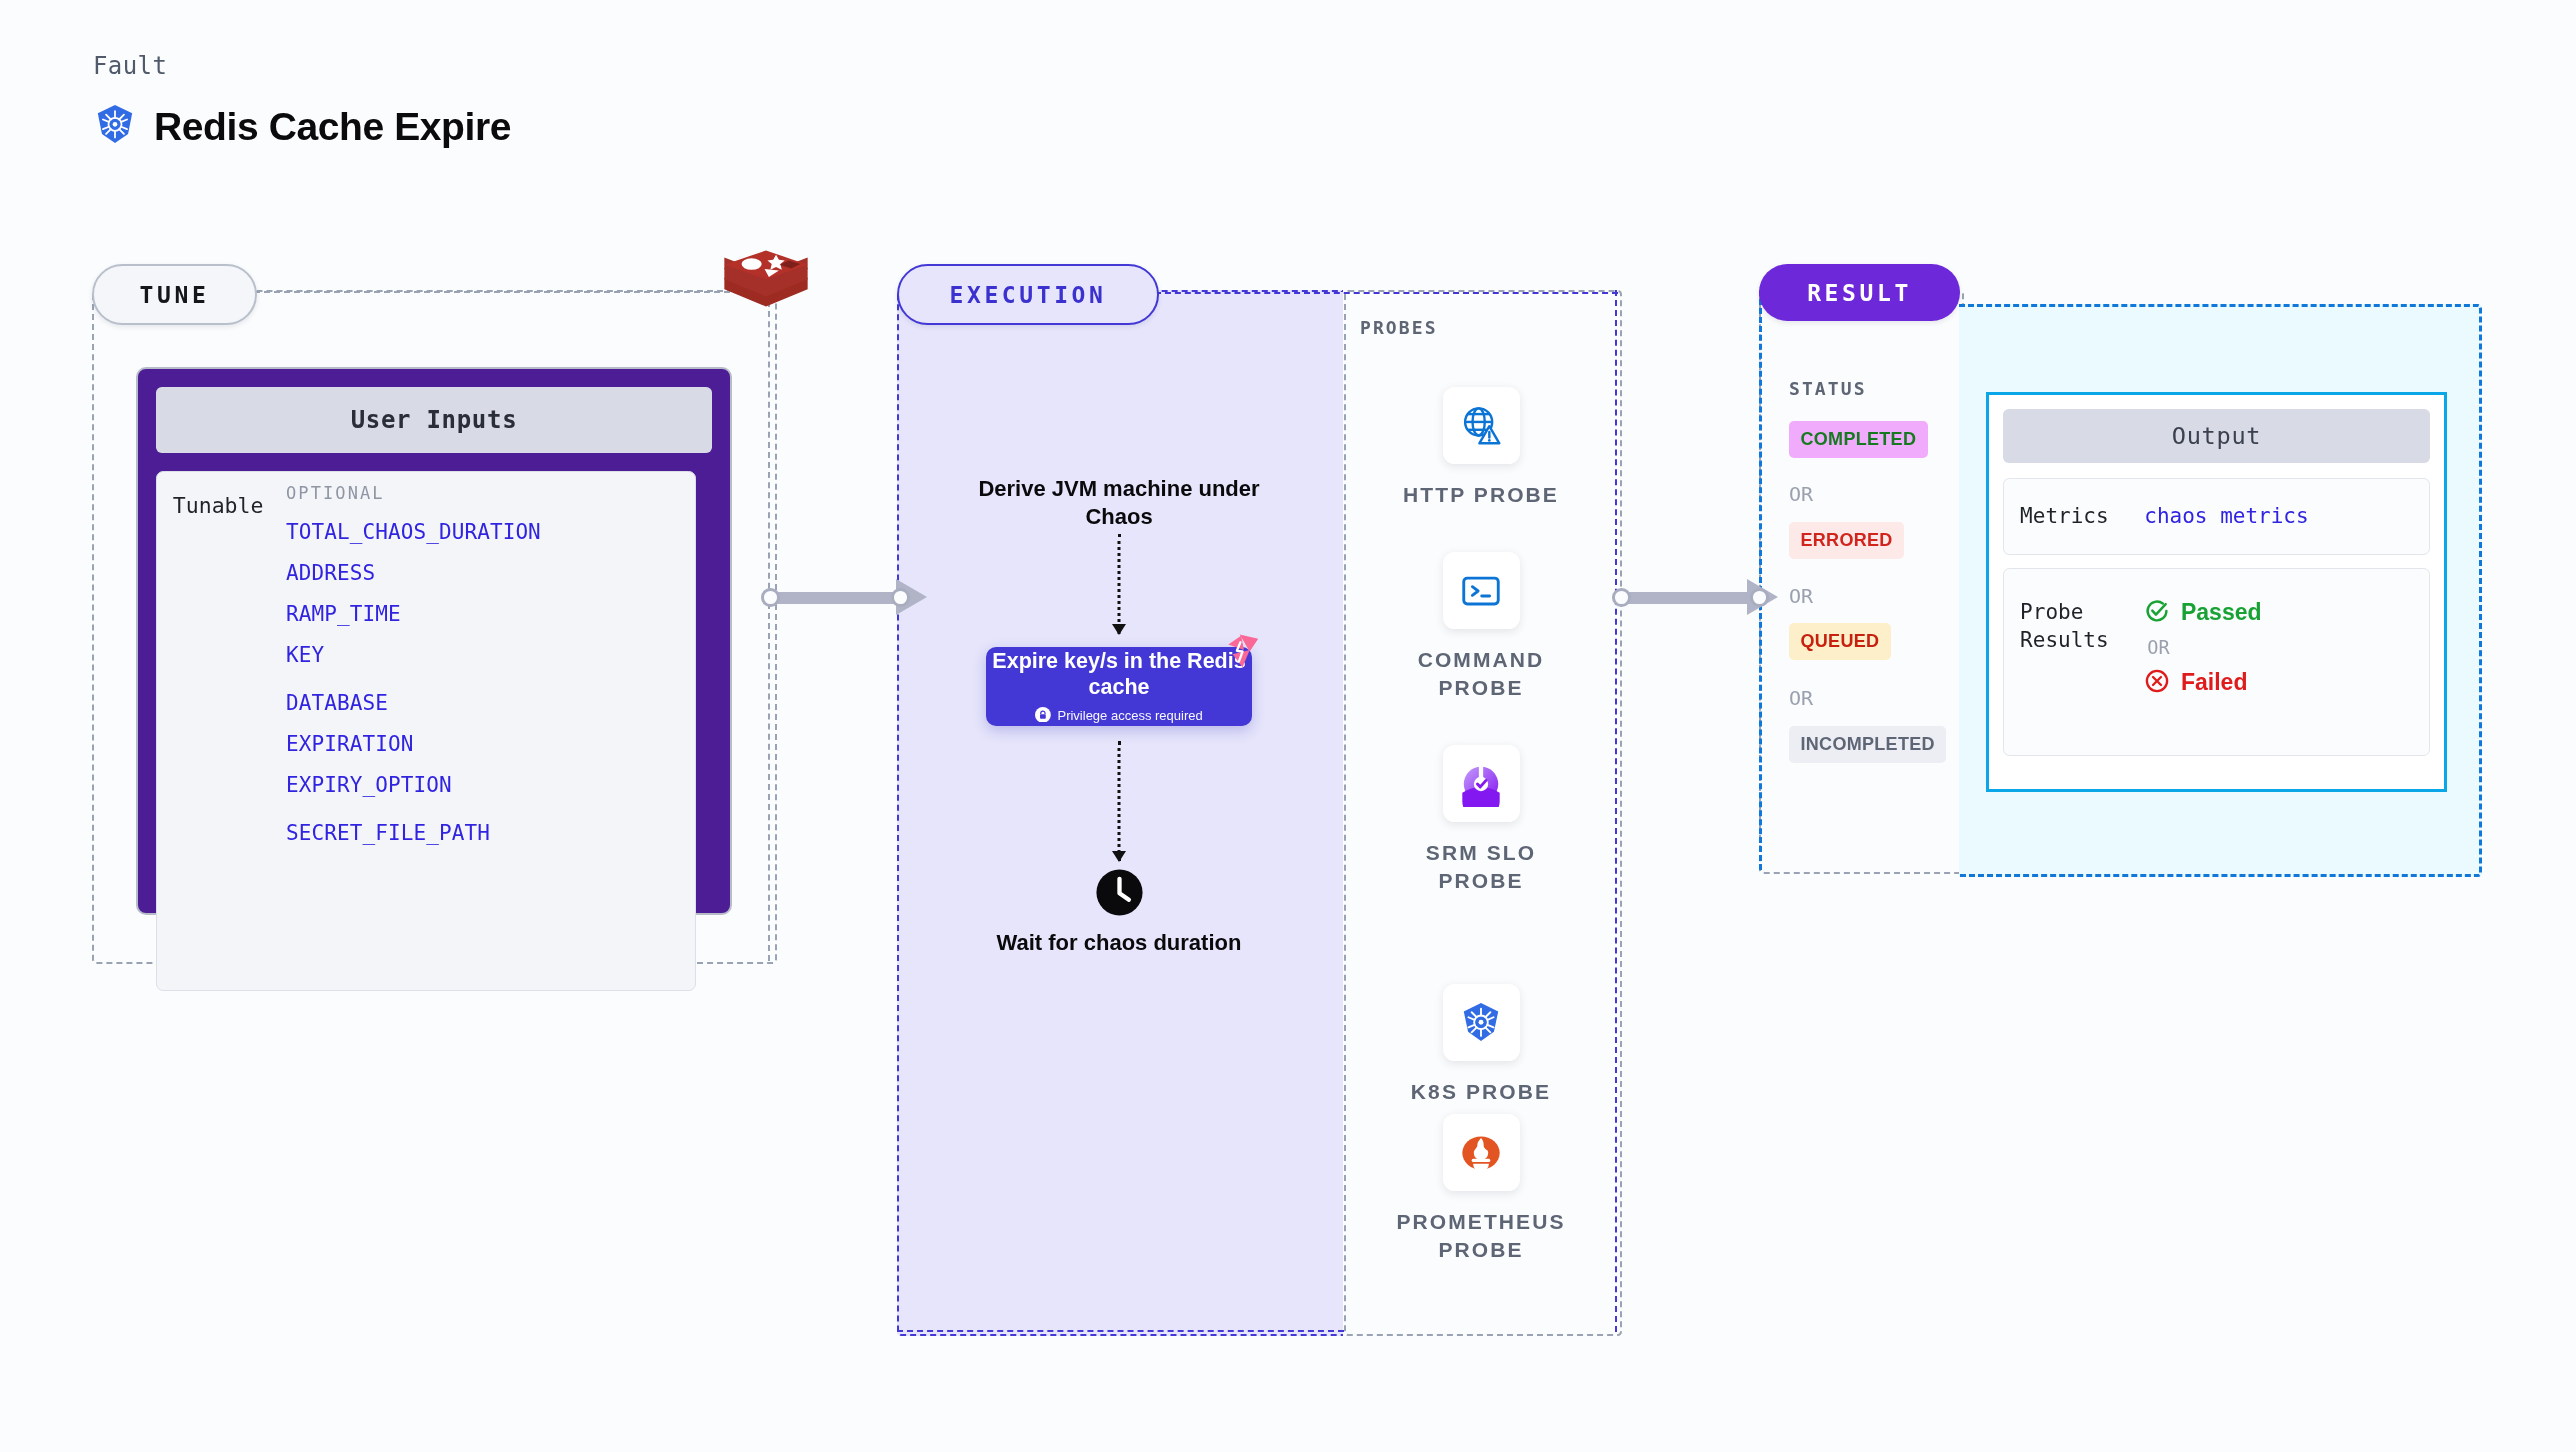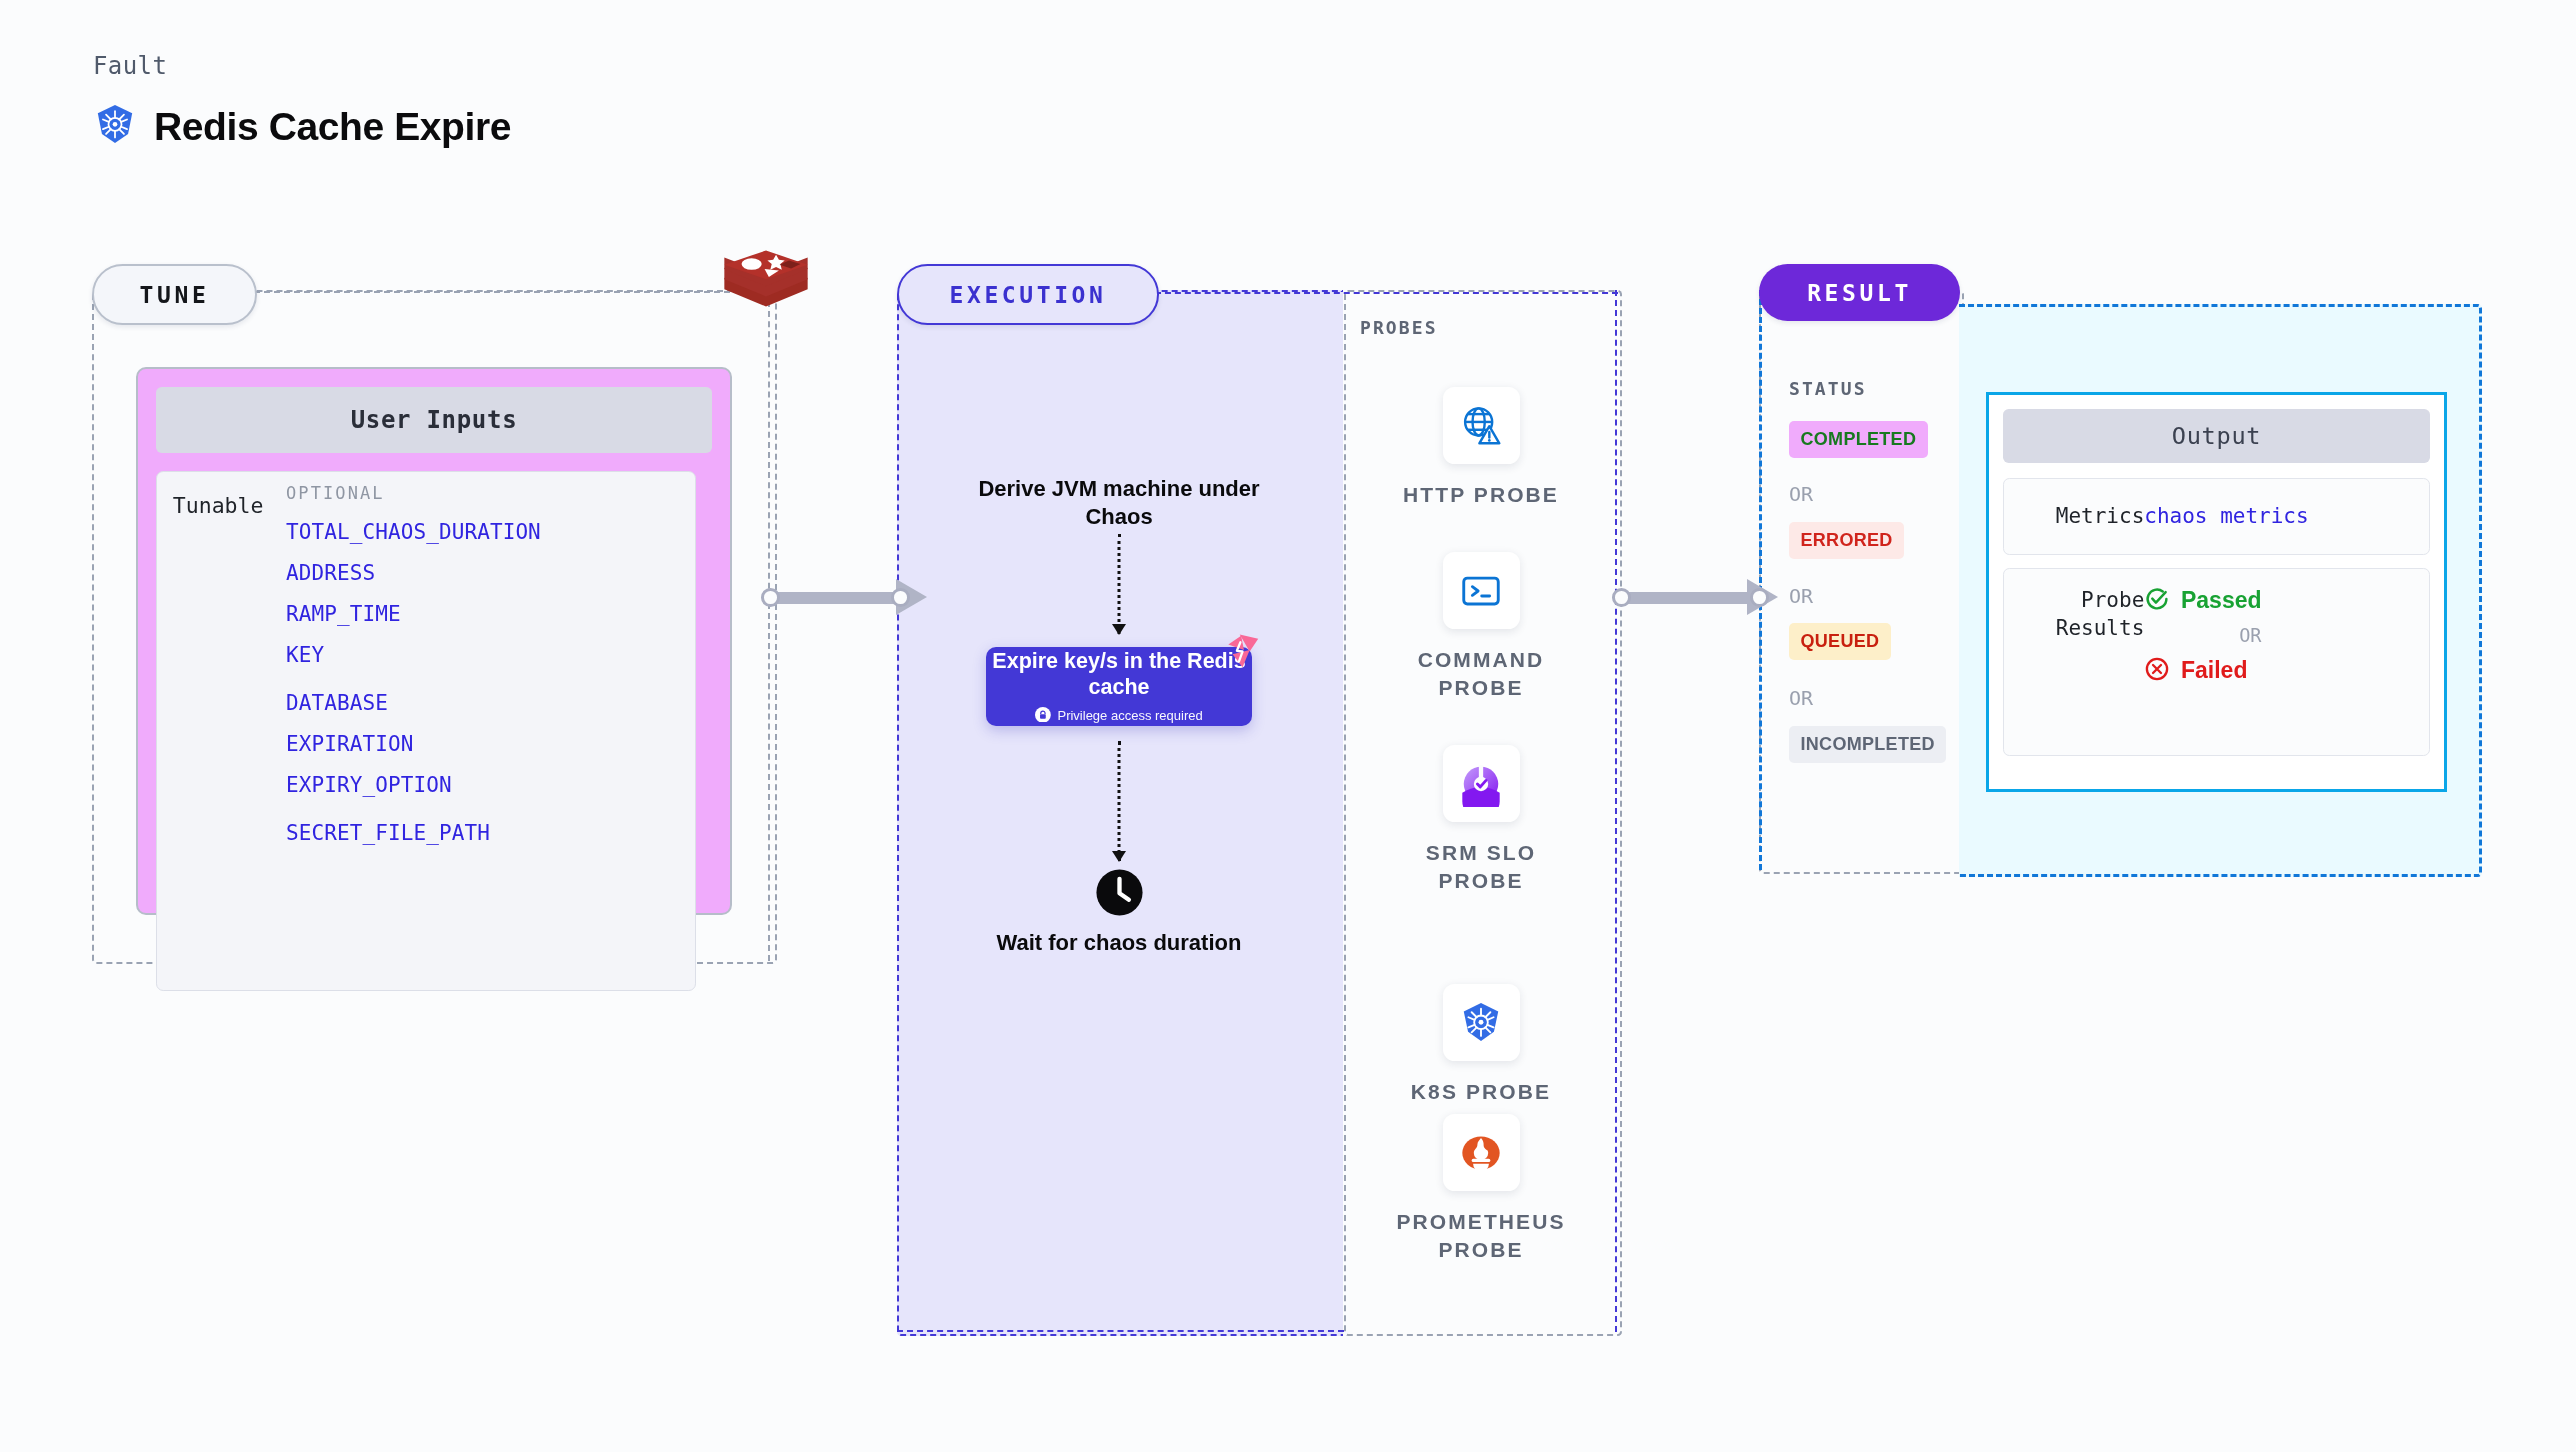--- a/index.html
+++ b/index.html
@@ -75,21 +75,21 @@
     z-index: 2;
   }
   #redis-logo {
     position: absolute; left: 720px; top: 249px;
     width: 92px; height: 79px; z-index: 5;
   }
 
   #user-inputs-card {
     position: absolute; left: 136px; top: 367px;
     width: 592px; height: 544px;
-    background: #f0abfc;
+    background: #4c1d95;
     border: 2.1px solid #b6bdc9;
     border-radius: 10px;
     z-index: 3;
   }
   #user-inputs-header {
     margin: 18px; height: 66px;
     background: #d8dae5;
     border-radius: 5.7px;
     display: flex; align-items: center; justify-content: center;
     font-family: "DejaVu Sans Mono", monospace;
@@ -353,23 +353,22 @@
     background: #d8dae5; border-radius: 5.7px;
     display: flex; align-items: center; justify-content: center;
     font-family: "DejaVu Sans Mono", monospace;
     font-size: 23.6px; color: #3b4150; letter-spacing: 0.7px;
   }
   .out-box {
     margin: 0 14.3px 13px 14.3px;
     background: #fbfcfd;
     border: 1.4px solid #e2e5ec;
     border-radius: 6.4px;
-    display: flex; padding: 17px 0;
+    display: flex; padding: 29px 0;
     box-sizing: border-box;
-    text-align: right;
   }
   .out-key {
     width: 140px; flex: none;
     padding-left: 15.8px; box-sizing: border-box;
     font-family: "DejaVu Sans Mono", monospace;
     font-size: 21px; color: #1f2329; line-height: 1.35;
   }
   .out-val-link {
     font-family: "DejaVu Sans Mono", monospace;
     font-size: 21px; color: #3024e0;

